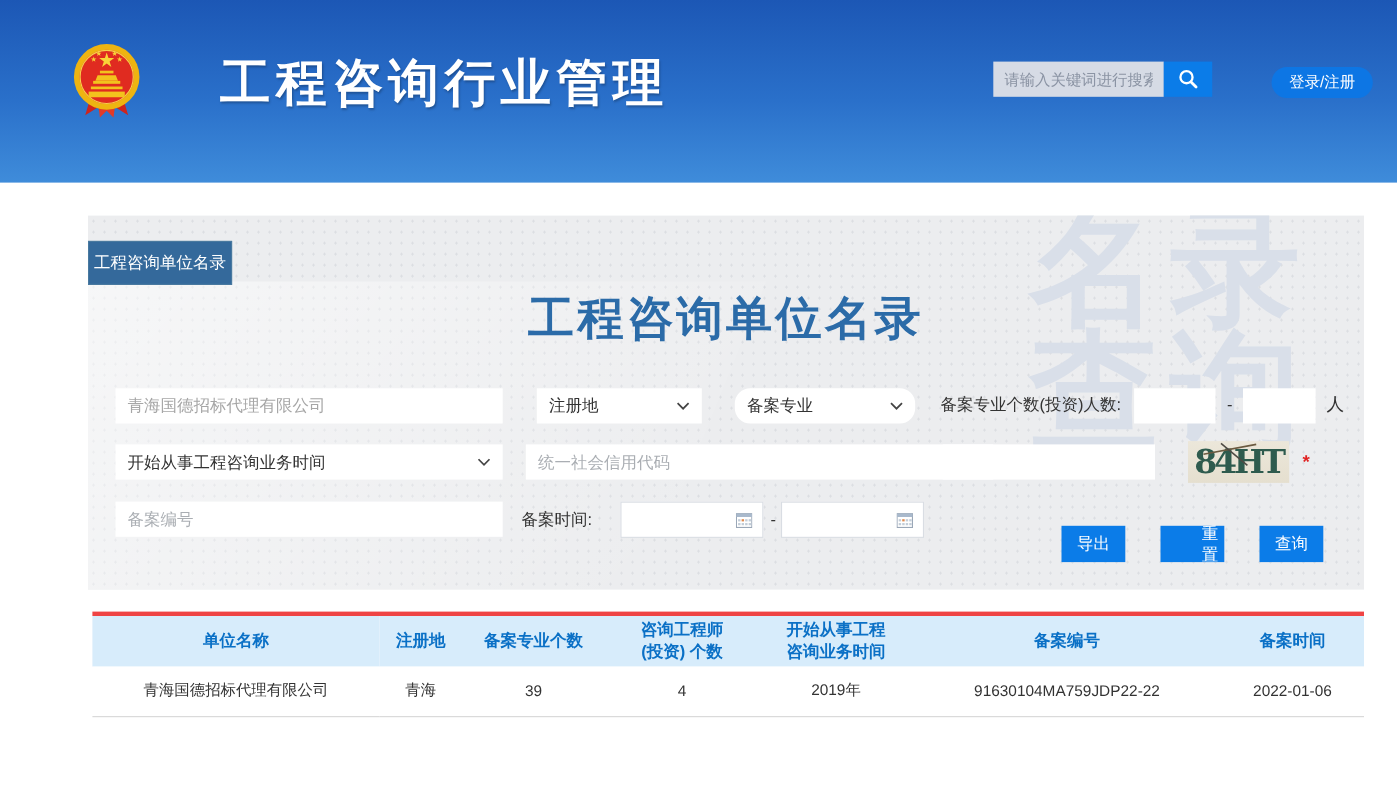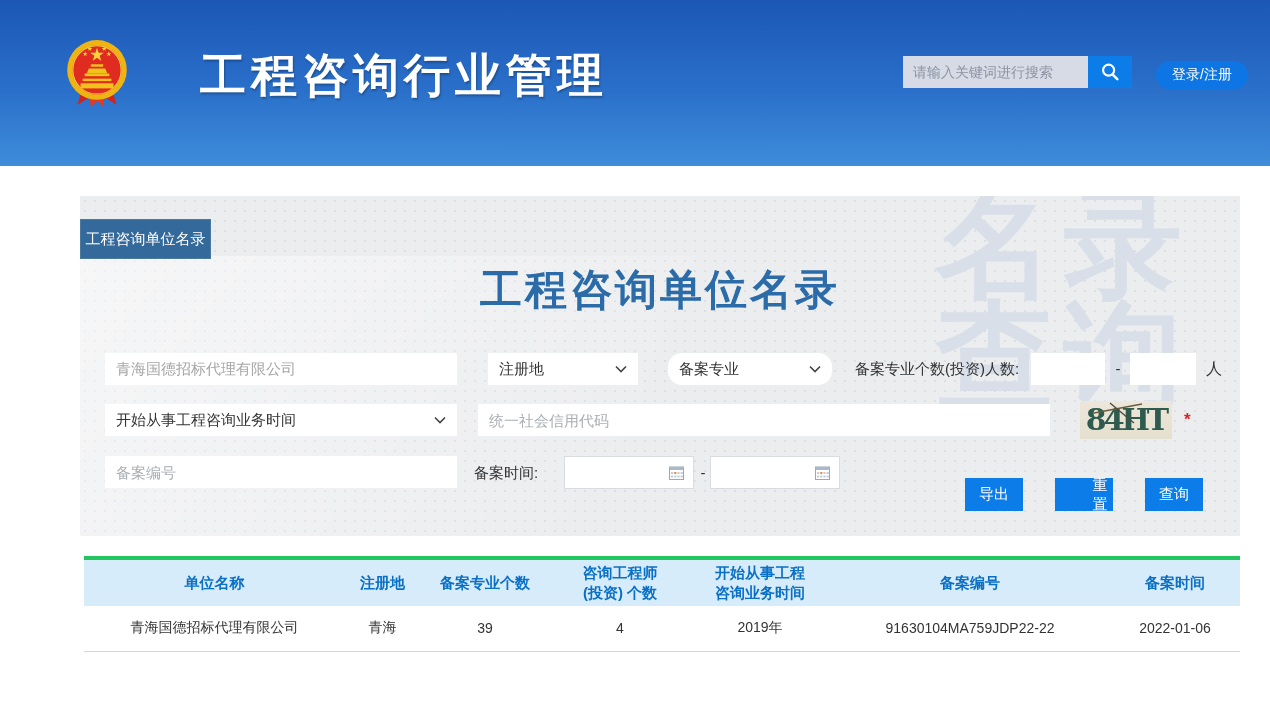--- a/index.html
+++ b/index.html
@@ -6,21 +6,21 @@
   body { font-family:"Liberation Sans",sans-serif; background:#fff; }
   .page { position:relative; width:1270px; height:725px; overflow:hidden; background:#fff; }
 
   
   .topbar { position:absolute; left:0; top:0; width:1270px; height:166px;
             background:linear-gradient(180deg,#1c57b5 0%,#2a70ca 55%,#3f8cda 100%); }
   .emblem { position:absolute; left:60px; top:33px; width:74px; height:80px; }
   .site-title { position:absolute; left:152px; top:45px; font-size:46px; font-weight:bold;
                 color:#fff; letter-spacing:5px; text-shadow:1px 2px 2px rgba(0,0,0,0.25); white-space:nowrap;margin-left:48px; }
   .search-wrap { position:absolute; left:903px; top:56px; display:flex; }
-  .search-input { width:185px; height:32px; border:none; outline:none; background:#d6dbe5;
+  .search-input { width:155px; height:32px; border:none; outline:none; background:#d6dbe5;
                   padding:0 10px; font-size:14px; color:#b91c1c; font-family:"Liberation Sans",sans-serif; }
   .search-input::placeholder { color:#8b94a4; }
   .search-btn { width:44px; height:32px; border:none; background:#0b7ce8; cursor:pointer;
                 display:flex; align-items:center; justify-content:center; }
   .login-btn { position:absolute; left:1156px; top:61px; width:92px; height:28px; border:none;
                border-radius:14px; background:#0d76e4; color:#fff; font-size:14px; cursor:pointer;
                display:flex; align-items:center; justify-content:center; font-family:"Liberation Sans",sans-serif; }
 
   
   .panel { position:absolute; left:80px; top:196px; width:1160px; height:340px;
@@ -52,21 +52,21 @@
              display:flex; align-items:center; justify-content:flex-end; padding:0 9px; cursor:pointer; }
   .captcha { position:absolute; left:1000px; top:205px; width:92px; height:38px; z-index:2;
              background:linear-gradient(#ece7da,#e5dfcf); cursor:pointer; }
   .req { position:absolute; left:1104px; top:208px; z-index:2; color:#e02020;
          font-size:17px; font-weight:bold; line-height:32px; }
   .abtn { position:absolute; z-index:2; width:58px; height:33px; border:none; background:#0b7ce8;
           color:#fff; font-size:15px; cursor:pointer; display:flex; align-items:center;
           justify-content:center; font-family:"Liberation Sans",sans-serif;margin-top:22px; }
 
   
-  .tablewrap { position:absolute; left:84px; top:556px; width:1156px; border-top:4px solid #22c55e; }
+  .tablewrap { position:absolute; left:84px; top:556px; width:1156px; border-top:4px solid #ef4444; }
   table { border-collapse:collapse; table-layout:fixed; width:1156px; }
   thead tr { background:#d7ecfb; height:46px; }
   th { color:#0a70c6; font-size:15px; font-weight:bold; text-align:center;
        white-space:pre-line; line-height:1.35; }
   tbody tr { background:#fff; height:45px; border-bottom:1px solid #d6d6d6; }
   td { color:#333; font-size:14px; text-align:center; }
 </style>
 </head>
 <body>
 

